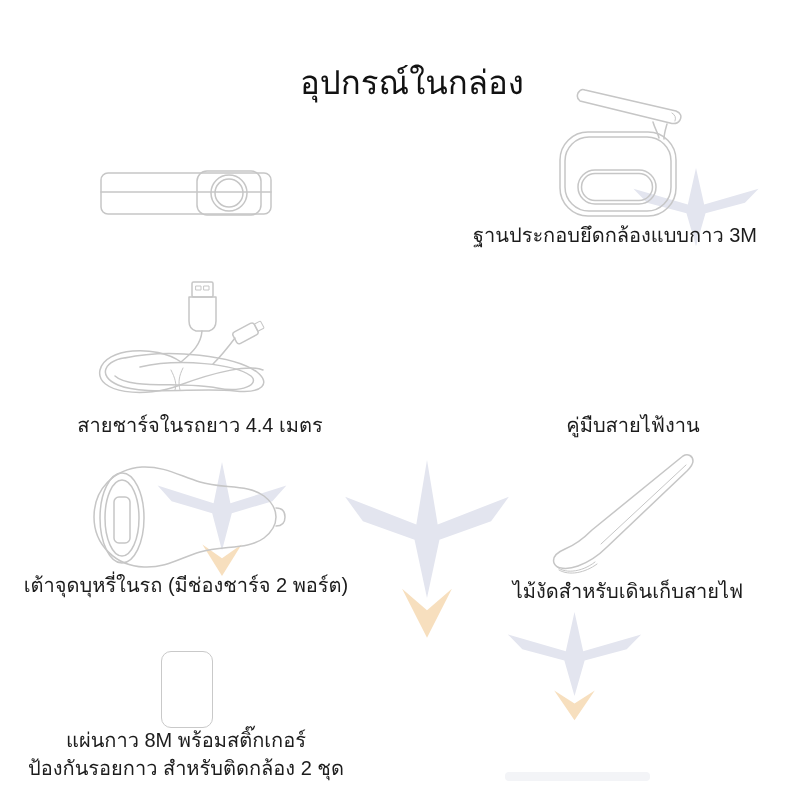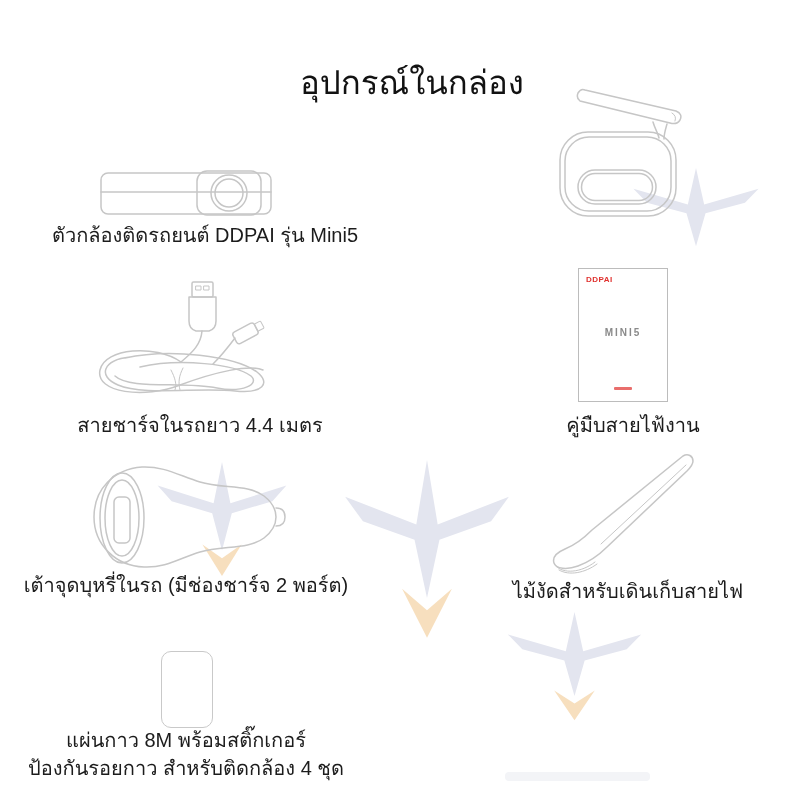--- a/index.html
+++ b/index.html
@@ -72,57 +72,52 @@
 
   <div class="title">อุปกรณ์ในกล่อง</div>
 
   <svg class="art" style="left:100px;top:170px;width:172px;height:46px" viewBox="0 0 172 46">
     <rect x="1" y="3" width="170" height="41" rx="7"></rect>
     <line x1="1" y1="22" x2="171" y2="22"></line>
     <rect x="97" y="1" width="64" height="44" rx="10"></rect>
     <circle cx="129" cy="23" r="18"></circle>
     <circle cx="129" cy="23" r="14"></circle>
   </svg>
-  <div class="caption" style="left:15px;top:221px;width:380px">ตัวกล้องติดรถยนต์ DDPAI รุ่น Mini5</div>
 
   <svg class="art" style="left:556px;top:88px;width:134px;height:132px" viewBox="0 0 134 132">
     <path d="M29 2 L120 23 Q127 26 124 32 Q121 37 114 35 L24 13 Q20 10 22 5 Q25 0 29 2 Z"></path>
     <path class="thin" d="M116 25 Q121 28 119 33"></path>
     <path d="M97 34 C99 41 102 45 103 50"></path>
     <path d="M111 36 C109 43 108 46 108 51"></path>
     <rect x="4" y="44" width="116" height="84" rx="28"></rect>
     <rect x="9" y="49" width="106" height="74" rx="24"></rect>
     <rect x="22" y="82" width="78" height="34" rx="17"></rect>
     <rect x="25.5" y="85.5" width="71" height="27" rx="13.5"></rect>
   </svg>
+  <div class="caption" style="left:434px;top:221px;width:362px">ฐานประกอบยึดกล้องแบบกาว 3M</div>
 
   <svg class="art" style="left:85px;top:272px;width:210px;height:135px" viewBox="0 0 210 135">
     <rect x="107" y="10" width="21" height="15" rx="1.5"></rect>
     <rect class="thin" x="111" y="14" width="5" height="4"></rect>
     <rect class="thin" x="119" y="14" width="5" height="4"></rect>
     <path d="M104 25 h27 v24 q0 8 -7 10 h-13 q-7 -2 -7 -10 Z"></path>
     <path d="M117 59 C116 72 108 80 96 90"></path>
     <g transform="rotate(-28 162 60)">
       <rect x="148" y="54" width="24" height="13" rx="3"></rect>
       <rect class="thin" x="172" y="56.5" width="7" height="8" rx="1"></rect>
     </g>
     <path d="M128 92 C136 84 144 74 150 66"></path>
     <path d="M96 90 C70 72 20 76 15 98 C10 121 60 127 95 113 C130 100 165 92 178 98"></path>
     <path d="M40 86 C85 76 150 84 172 100 C186 111 178 122 150 119 C115 115 58 124 33 113 C12 104 18 88 45 85"></path>
     <path d="M55 95 C95 86 150 92 166 104 C175 112 158 121 132 116 C98 109 45 118 30 104"></path>
     <path class="thin" d="M86 98 C90 106 92 112 90 118"></path>
     <path class="thin" d="M98 96 C94 104 93 110 95 118"></path>
   </svg>
   <div class="caption" style="left:40px;top:411px;width:320px">สายชาร์จในรถยาว 4.4 เมตร</div>
 
-  <div class="manual">
-    <div class="manual-brand">DDPAI</div>
-    <div class="manual-model">MINI5</div>
-    <div class="manual-footmark"></div>
-  </div>
   <div class="caption" style="left:513px;top:411px;width:240px">คู่มืบสายไฟ้งาน</div>
 
   <svg class="art" style="left:90px;top:464px;width:200px;height:106px" viewBox="0 0 200 106">
     <path d="M52 3 C24 5 4 25 4 53 C4 81 26 102 54 103 C76 104 90 94 110 88 C132 81 158 86 174 74 C183 67 186 60 186 53 C186 46 183 39 174 32 C158 20 132 25 110 18 C90 12 74 2 52 3 Z"></path>
     <path d="M186 44 q9 0 9 9 q0 9 -9 9"></path>
     <ellipse cx="32" cy="54" rx="22" ry="45"></ellipse>
     <ellipse cx="32" cy="54" rx="17" ry="38"></ellipse>
     <rect x="24" y="33" width="16" height="46" rx="5"></rect>
   </svg>
   <div class="caption" style="left:0;top:571px;width:372px">เต้าจุดบุหรี่ในรถ (มีช่องชาร์จ 2 พอร์ต)</div>
@@ -131,16 +126,16 @@
     <path d="M138 4 C143 1 148 4 148 9 C148 13 145 16 142 19 L62 95 C54 103 44 110 33 114 C22 118 11 117 9 111 C7 105 13 100 20 97 C30 93 39 86 47 78 L133 8 Z"></path>
     <path class="thin" d="M141 13 L56 92"></path>
     <path class="thin" d="M11 114 C18 122 36 121 50 110"></path>
     <path class="thin" d="M14 118 C24 124 40 121 52 112"></path>
   </svg>
   <div class="caption" style="left:478px;top:577px;width:300px">ไม้งัดสำหรับเดินเก็บสายไฟ</div>
 
   <div class="pad"></div>
   <div class="caption" style="left:0px;top:726px;width:372px">
     <span>แผ่นกาว 8M พร้อมสติ๊กเกอร์</span><br>
-    <span>ป้องกันรอยกาว สำหรับติดกล้อง 4 ชุด</span>
+    <span>ป้องกันรอยกาว สำหรับติดกล้อง 2 ชุด</span>
   </div>
 
 </div>
 
 </body></html>

